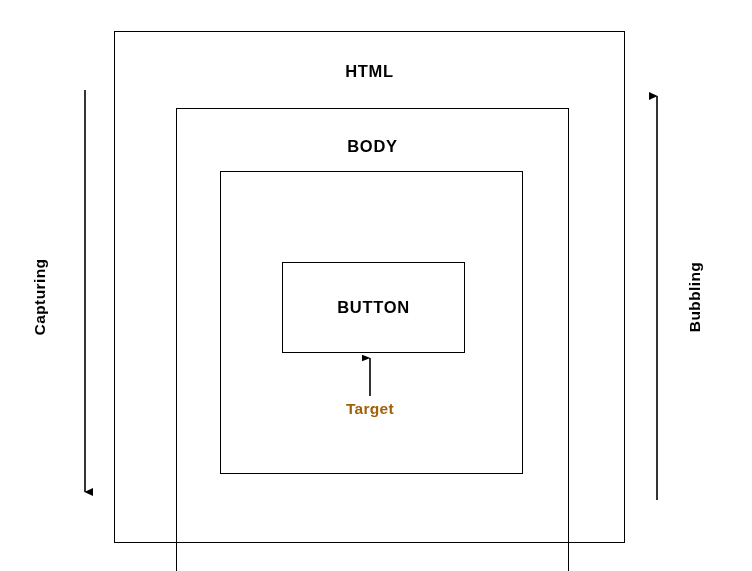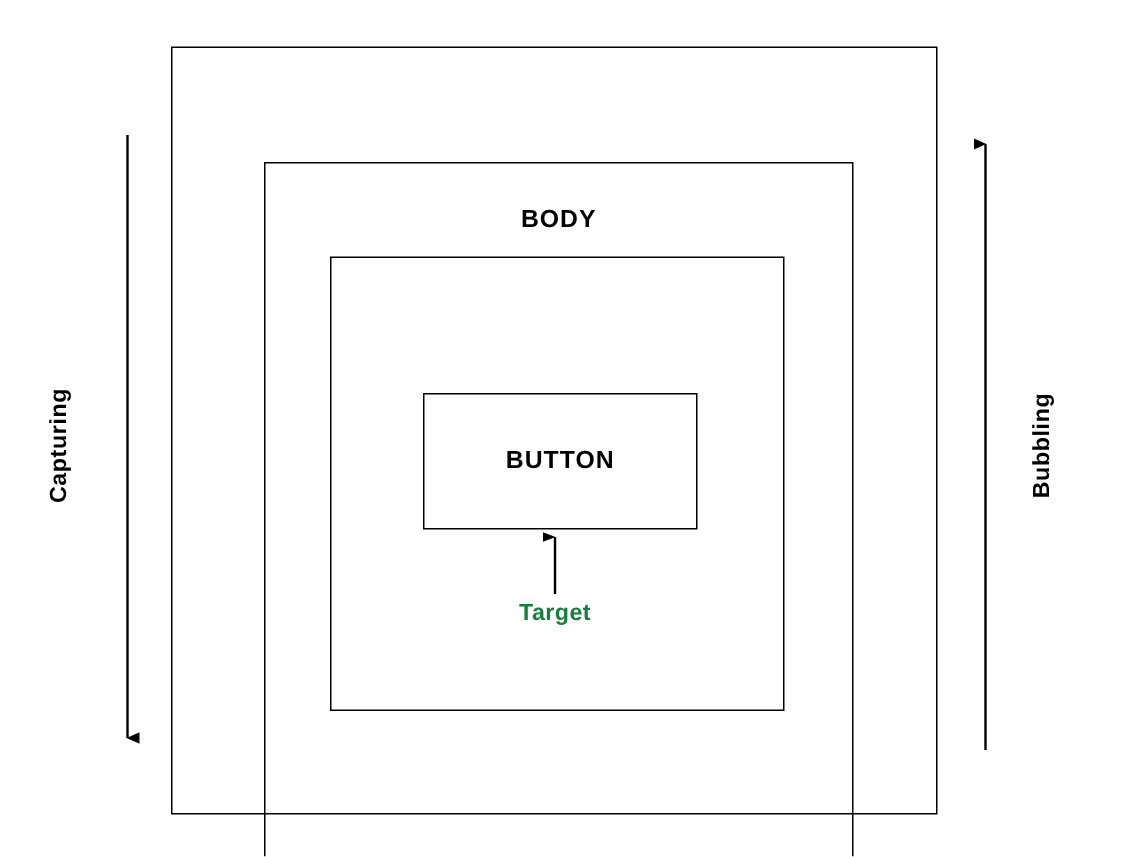--- a/index.html
+++ b/index.html
@@ -89,30 +89,31 @@
   
   #target-label {
     position: absolute;
     left: 310px;
     top: 400px;
     width: 120px;
     text-align: center;
     font-weight: bold;
     font-size: 15.5px;
     letter-spacing: 0.3px;
-    color: #15803d;
+    color: #a16207;
     white-space: nowrap;
   }
 </style>
 </head>
 <body>
 
 <div id="canvas">
 
   <div class="node-box" id="html-box">
+    <div class="node-label" id="html-label">HTML</div>
 
     <div class="node-box" id="body-box" style="left:61px; top:76px; width:393px; height:486px;">
       <div class="node-label" id="body-label">BODY</div>
 
       <div class="node-box" id="div-box" style="left:43px; top:62px; width:303px; height:303px;">
 
         <div class="node-box" id="button-box" style="left:61px; top:90px; width:183px; height:91px;">
           <div class="node-label" id="button-label">BUTTON</div>
         </div>
 

